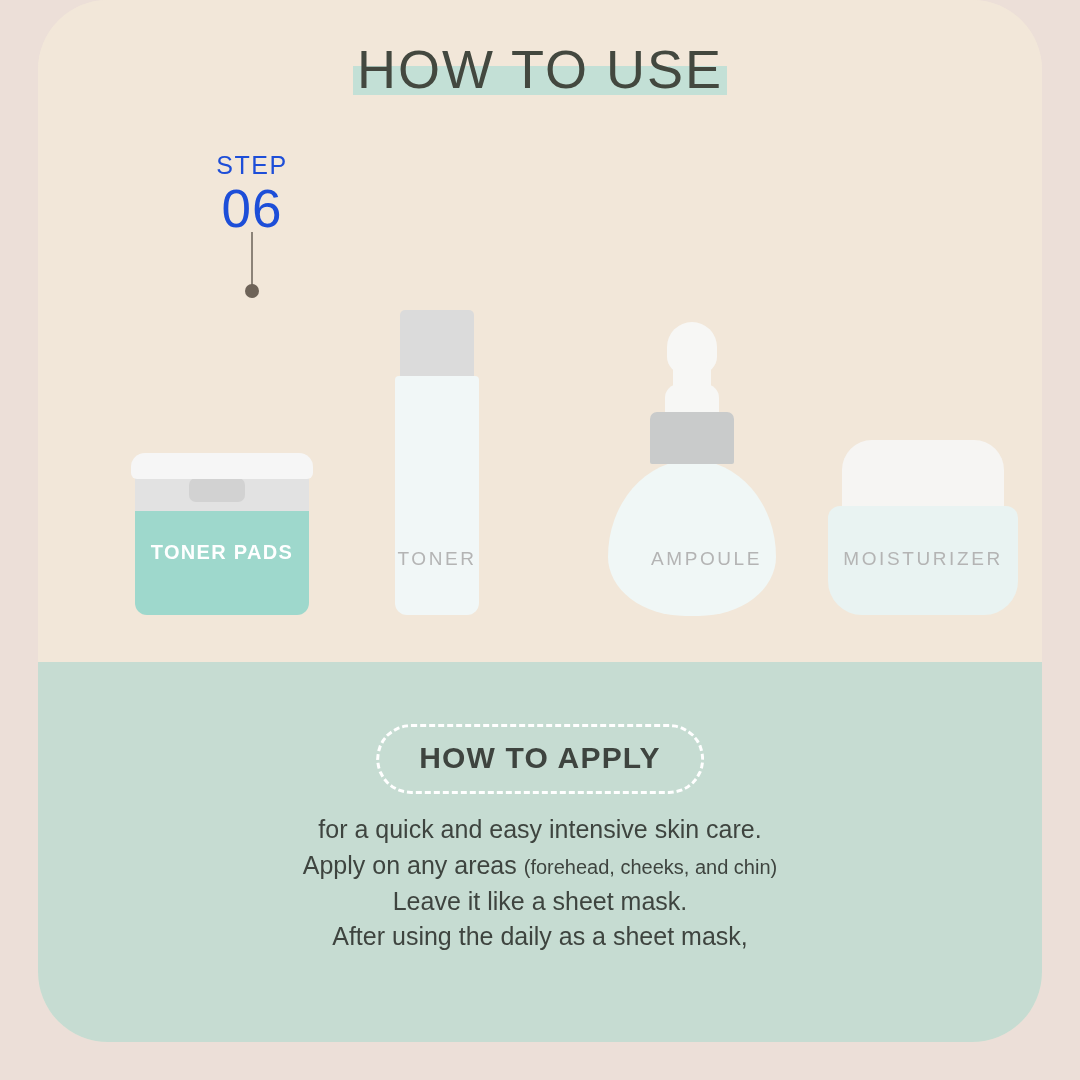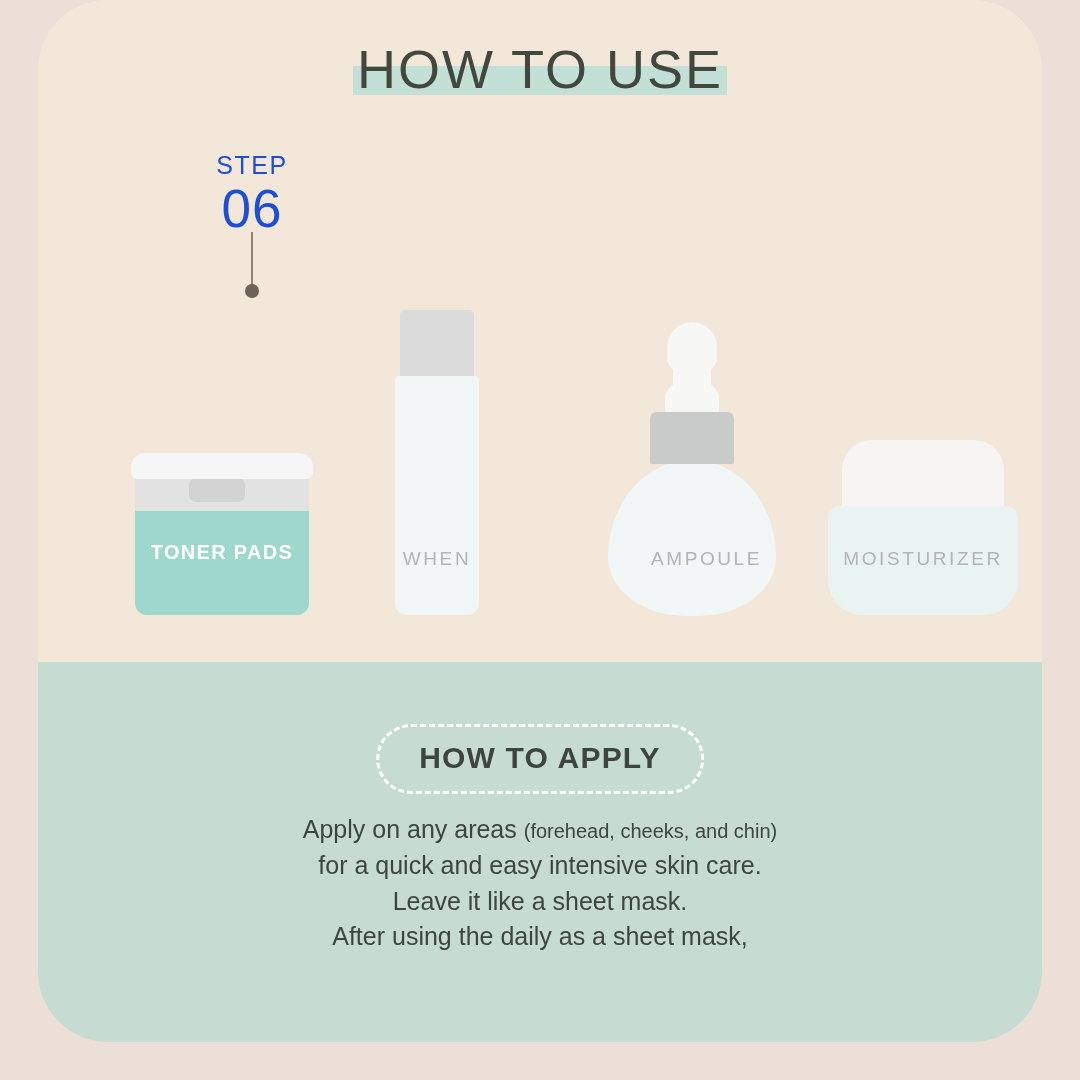--- a/index.html
+++ b/index.html
@@ -348,21 +348,21 @@
         <div class="pads-body"></div>
         <div class="pads-tab"></div>
         <div class="pads-lid-top"></div>
         <div class="pads-text">TONER PADS</div>
       </div>
 
       <div class="toner">
         <div class="toner-cap"></div>
         <div class="toner-body"></div>
       </div>
-      <div class="product-label toner-label" style="left:349px;width:100px;">WHEN</div>
+      <div class="product-label toner-label" style="left:349px;width:100px;">TONER</div>
 
       <div class="ampoule">
         <div class="amp-bulb-top"></div>
         <div class="amp-bulb-neck"></div>
         <div class="amp-bulb-flare"></div>
         <div class="amp-body"></div>
         <div class="amp-collar"></div>
       </div>
       <div class="product-label amp-label" style="left:570px;width:168px;">AMPOULE</div>
 
@@ -374,21 +374,21 @@
 
     </div>
   </div>
 
   <div class="panels">
 
 
     <div class="panel-right">
       <div class="panel-heading">HOW TO APPLY</div>
       <div class="panel-body">
+        <p>for a quick and easy intensive skin care.</p>
         <p><span>Apply on any areas</span> <span class="small">(forehead, cheeks, and chin)</span></p>
-        <p>for a quick and easy intensive skin care.</p>
         <p>Leave it like a sheet mask.</p>
         <p>After using the daily as a sheet mask,</p>
       </div>
     </div>
 
   </div>
 </div>
 
 </body></html>

